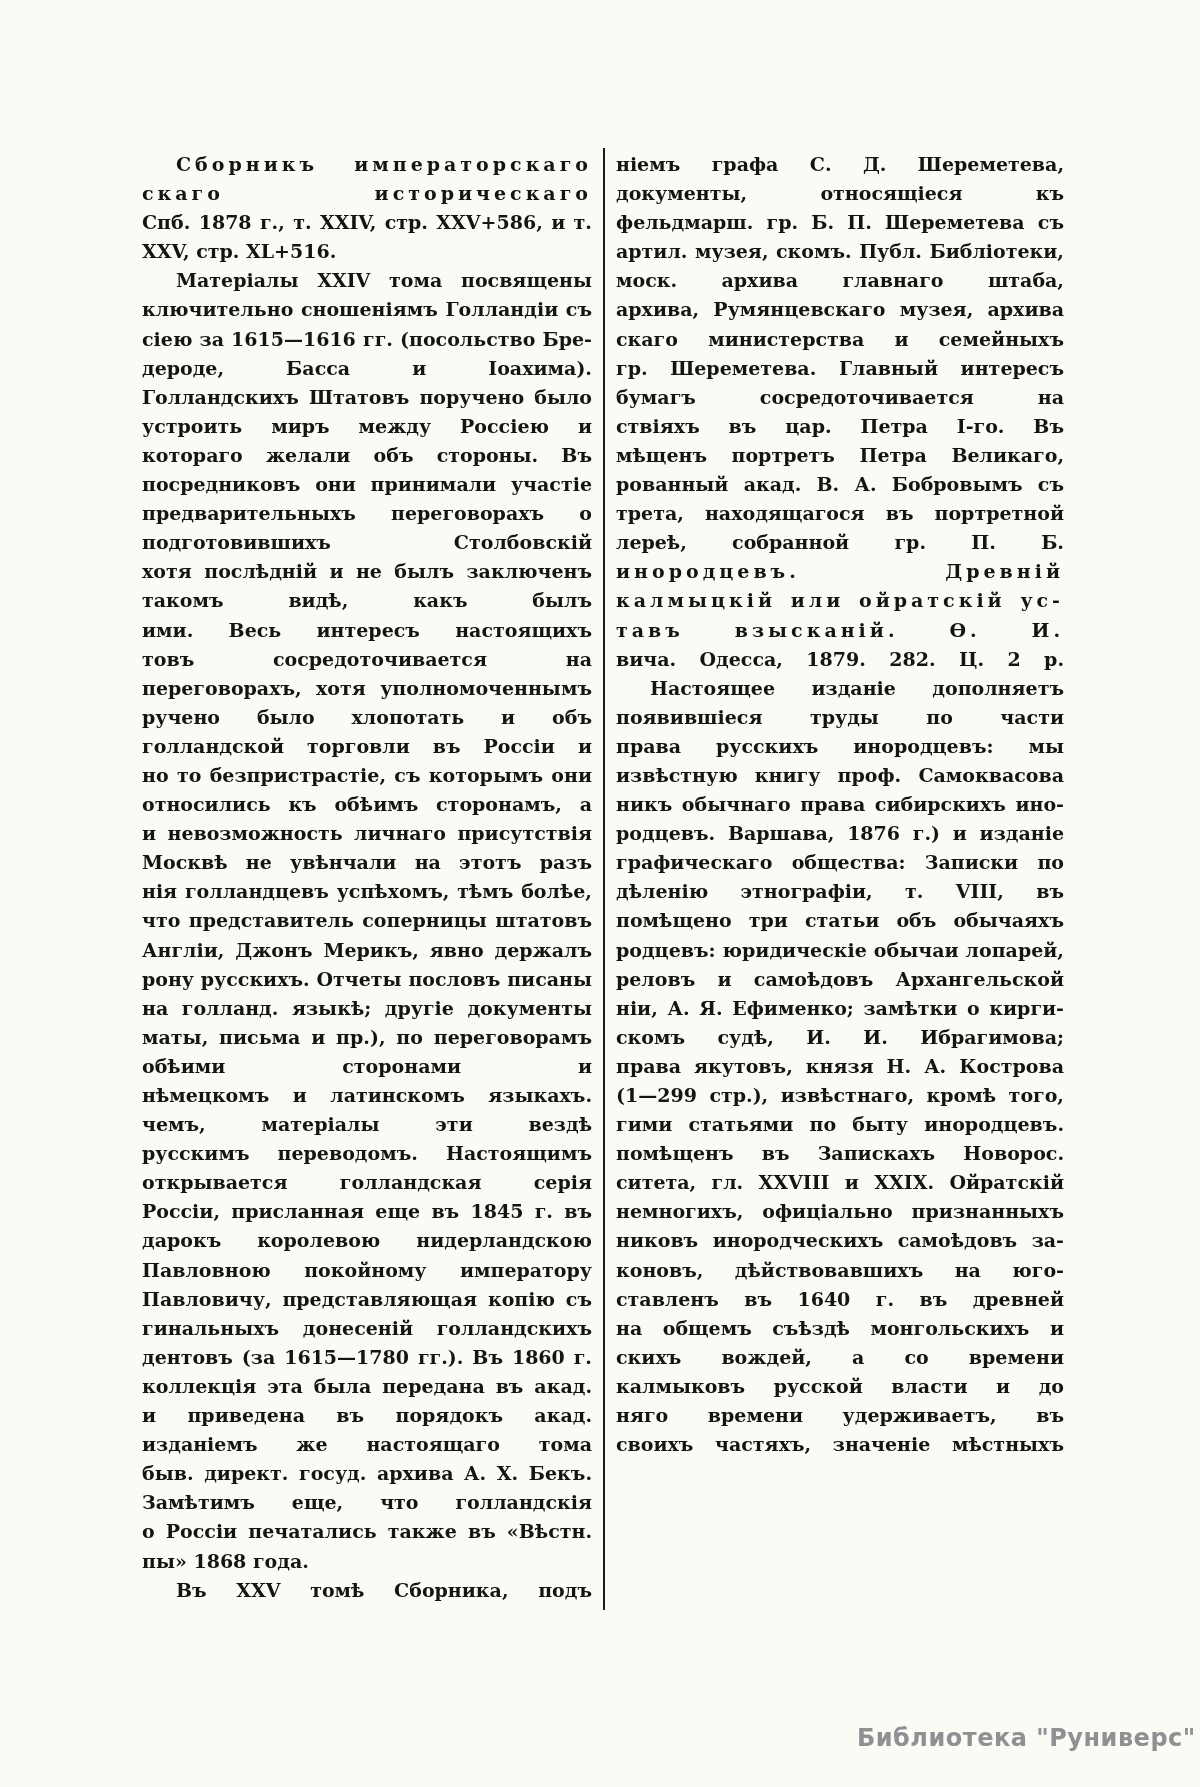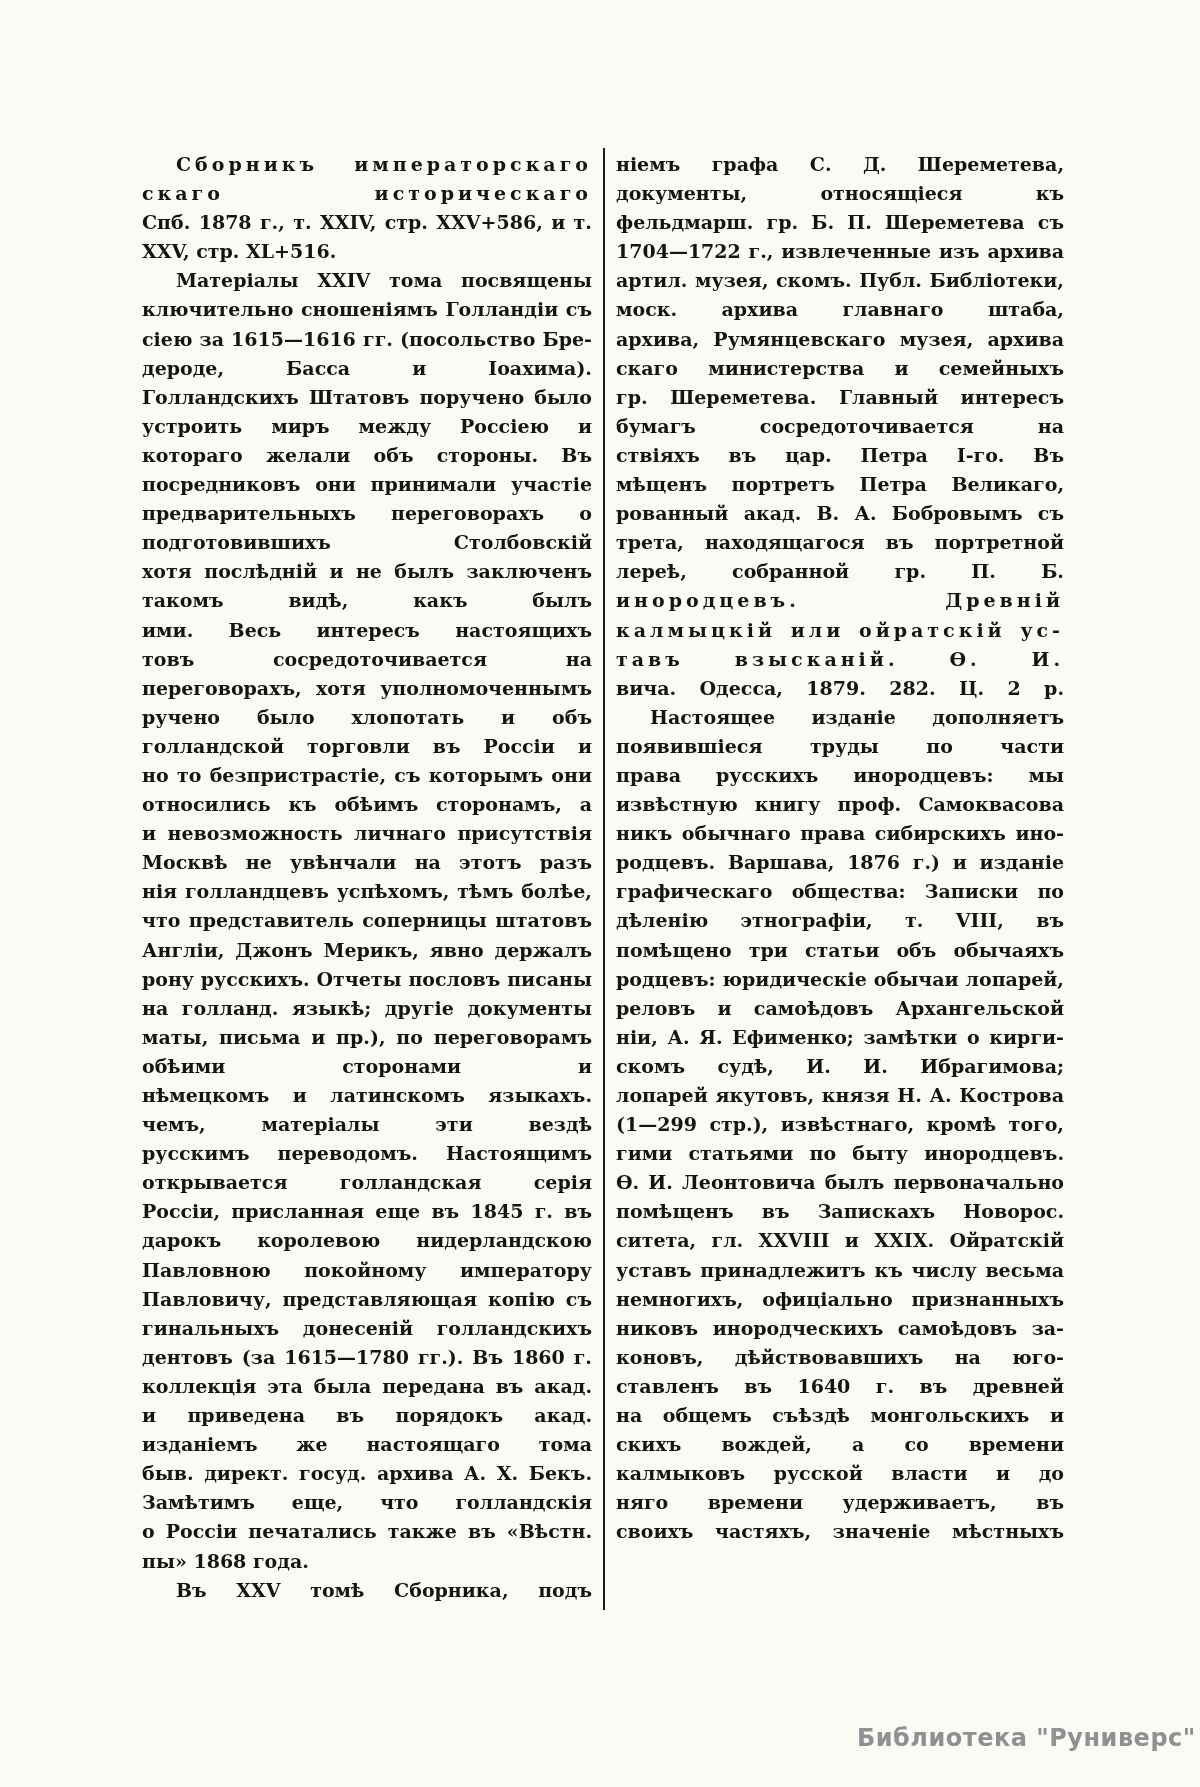--- a/index.html
+++ b/index.html
@@ -103,21 +103,20 @@
       <div class="line para-end">пы» 1868 года.</div>
       <div class="line indent">Въ XXV томѣ Сборника, подъ наблюде-</div>
     </div>
 
   <div class="divider"></div>
 
   <div class="text-column col-right">
       <div class="line">ніемъ графа С. Д. Шереметева, напечатаны</div>
       <div class="line">документы, относящіеся къ дѣятельности</div>
       <div class="line">фельдмарш. гр. Б. П. Шереметева съ</div>
-      <div class="line">1704—1722 г., извлеченные изъ архива</div>
       <div class="line">артил. музея, скомъ. Публ. Библіотеки,</div>
       <div class="line">моск. архива главнаго штаба, сенатскаго</div>
       <div class="line">архива, Румянцевскаго музея, архива мор-</div>
       <div class="line">скаго министерства и семейныхъ бумагъ</div>
       <div class="line">гр. Шереметева. Главный интересъ этихъ</div>
       <div class="line">бумагъ сосредоточивается на военныхъ дѣй-</div>
       <div class="line">ствіяхъ въ цар. Петра I-го. Въ сборникѣ по-</div>
       <div class="line">мѣщенъ портретъ Петра Великаго, грави-</div>
       <div class="line">рованный акад. В. А. Бобровымъ съ пор-</div>
       <div class="line">трета, находящагося въ портретной гал-</div>
@@ -132,27 +131,25 @@
       <div class="line">извѣстную книгу проф. Самоквасова (Сбор-</div>
       <div class="line">никъ обычнаго права сибирскихъ ино-</div>
       <div class="line">родцевъ. Варшава, 1876 г.) и изданіе Гео-</div>
       <div class="line">графическаго общества: Записки по от-</div>
       <div class="line">дѣленію этнографіи, т. VIII, въ которомъ</div>
       <div class="line">помѣщено три статьи объ обычаяхъ ино-</div>
       <div class="line">родцевъ: юридическіе обычаи лопарей, ко-</div>
       <div class="line">реловъ и самоѣдовъ Архангельской губер-</div>
       <div class="line">ніи, А. Я. Ефименко; замѣтки о кирги-</div>
       <div class="line">скомъ судѣ, И. И. Ибрагимова; юридическіе</div>
-      <div class="line">лопарей якутовъ, князя Н. А. Кострова</div>
+      <div class="line">права якутовъ, князя Н. А. Кострова</div>
       <div class="line">(1—299 стр.), извѣстнаго, кромѣ того, мно-</div>
       <div class="line">гими статьями по быту инородцевъ. Трудъ</div>
-      <div class="line">Ѳ. И. Леонтовича былъ первоначально</div>
       <div class="line">помѣщенъ въ Запискахъ Новорос. универ-</div>
       <div class="line">ситета, гл. XXVIII и XXIX. Ойратскій</div>
-      <div class="line">уставъ принадлежитъ къ числу весьма</div>
       <div class="line">немногихъ, офиціально признанныхъ сбор-</div>
       <div class="line">никовъ инородческихъ самоѣдовъ за-</div>
       <div class="line">коновъ, дѣйствовавшихъ на юго-восточ-</div>
       <div class="line">ставленъ въ 1640 г. въ древней Зюнгаріи,</div>
       <div class="line">на общемъ съѣздѣ монгольскихъ и ойрат-</div>
       <div class="line">скихъ вождей, а со времени подчиненія</div>
       <div class="line">калмыковъ русской власти и до послѣд-</div>
       <div class="line">няго времени удерживаетъ, въ нѣкоторыхъ</div>
       <div class="line">своихъ частяхъ, значеніе мѣстныхъ зако-</div>
     </div>

